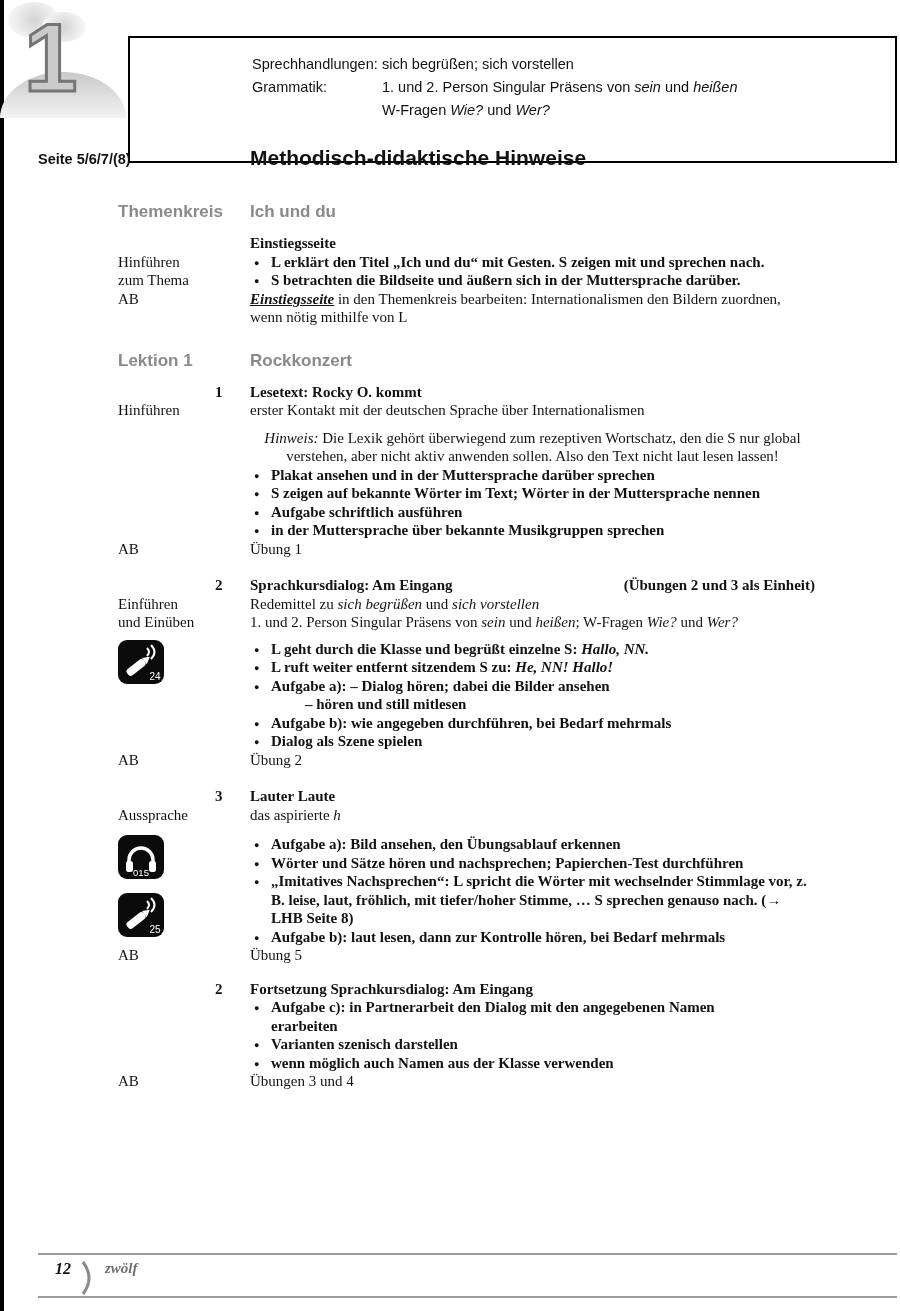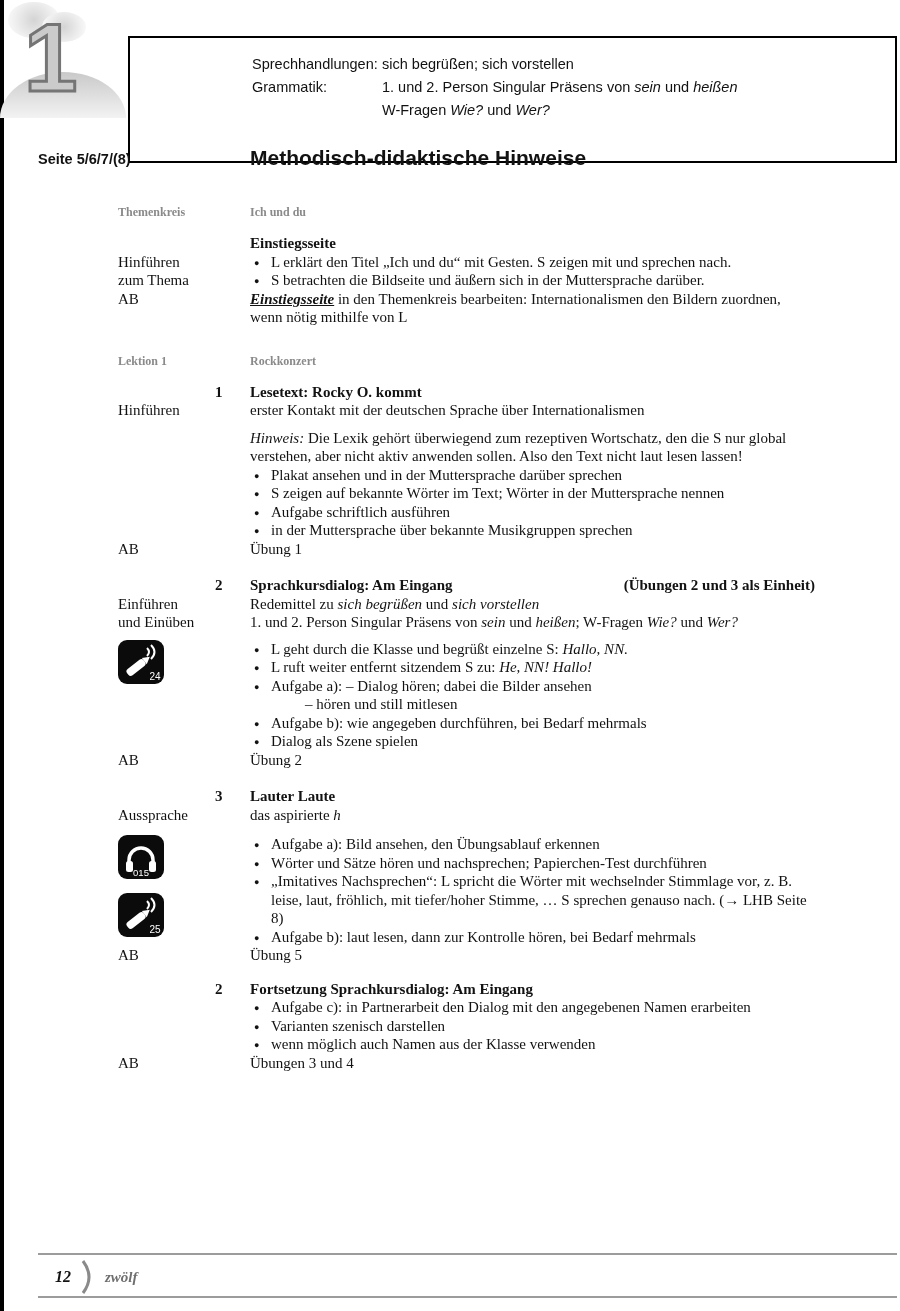--- a/index.html
+++ b/index.html
@@ -39,53 +39,53 @@
   
   .content { position:absolute; left:0; top:202px; width:900px; padding-left:118px;
              font-size:15px; line-height:18.5px; }
   .row { display:flex; align-items:flex-start; }
   .c-left { width:97px; flex:none; font-weight:normal; }
   .c-num  { width:35px; flex:none; font-weight:bold; }
   .c-body { width:565px; flex:none; }
 
   .section-head { display:flex; margin-bottom:12px; }
   .section-label { width:132px; flex:none; }
-  .section-label, .section-heading { font-family:Liberation Serif, serif;
-        font-weight:bold; font-size:12px; line-height:20px; color:#8a8a8a; }
+  .section-label, .section-heading { font-family:Liberation Sans, sans-serif;
+        font-weight:bold; font-size:17px; line-height:20px; color:#8a8a8a; }
   .mt-sec { margin-top:24px; }
   .mt-block { margin-top:18px; }
   .mt-block2 { margin-top:15px; }
 
   .b-title { font-weight:bold; }
   .title-flex { display:flex; justify-content:space-between; }
   .title-note { font-weight:bold; }
 
-  ul.bullets { list-style:none; }
+  ul.bullets { list-style:none;font-weight:bold; }
   .bullets li { position:relative; padding-left:21px; }
   .bullets li::before { content:"●"; position:absolute; left:4px; top:1px; font-size:9px; }
   .continuation { margin-left:34px; }
   .narrow { max-width:505px; }
 
-  .note-para { margin-top:9px; }
+  .note-para { margin-top:9px;text-align:center; }
   .icon-row { margin-top:8px; }
   .intro-gap { margin-top:11px; }
 
   .seg-i { font-style:italic; }
   .seg-b { font-weight:bold; }
   .seg-u { text-decoration:underline; }
 
   .icon-badge { display:block; width:46px; height:44px; }
   .icon-gap { height:14px; }
 
   
   .footer-line { position:absolute; left:38px; width:859px; border-top:2px solid #9c9c9c; }
   .fl-top { top:1253px; }
   .fl-bottom { top:1296px; }
   .footer-content { position:absolute; left:55px; top:1260px; height:34px;
-                    display:flex; align-items:center; gap:9px; }
+                    display:flex; gap:9px; }
   .footer-num { font-size:16px; font-weight:bold; font-style:italic; }
   .footer-word { font-size:15px; font-weight:bold; font-style:italic; color:#6f6f6f; }
 </style>
 </head>
 <body>
 
 <div class="page">
   <div class="left-strip"></div>
 
   <div class="chapter-art">

